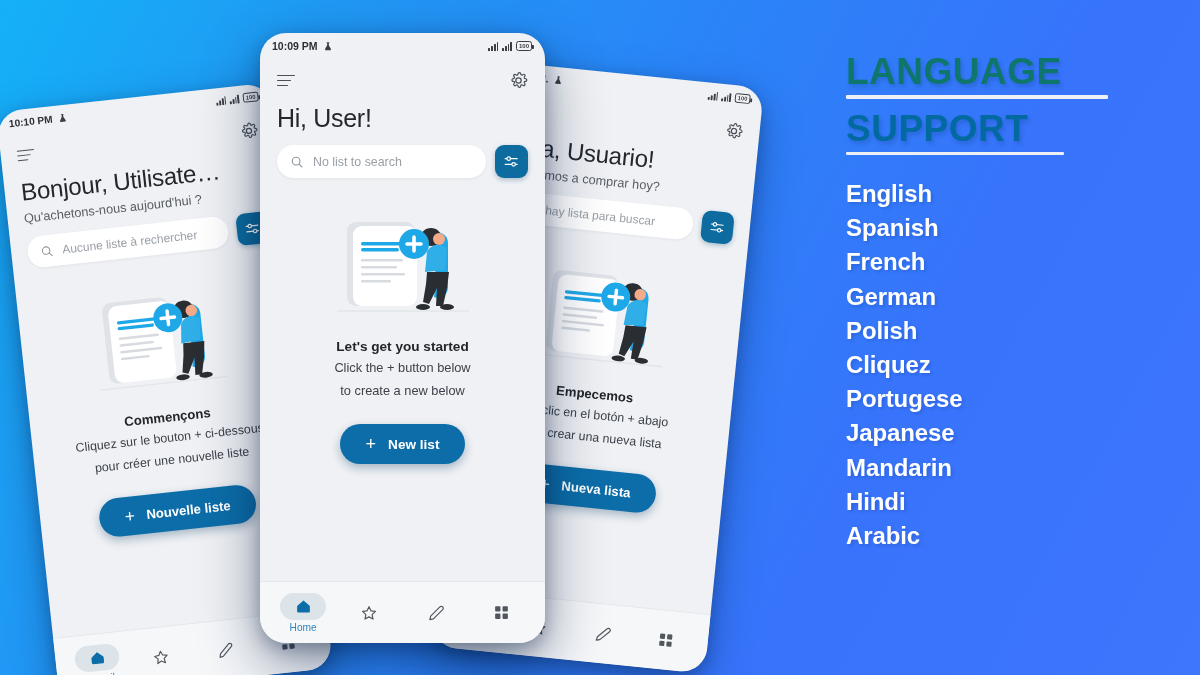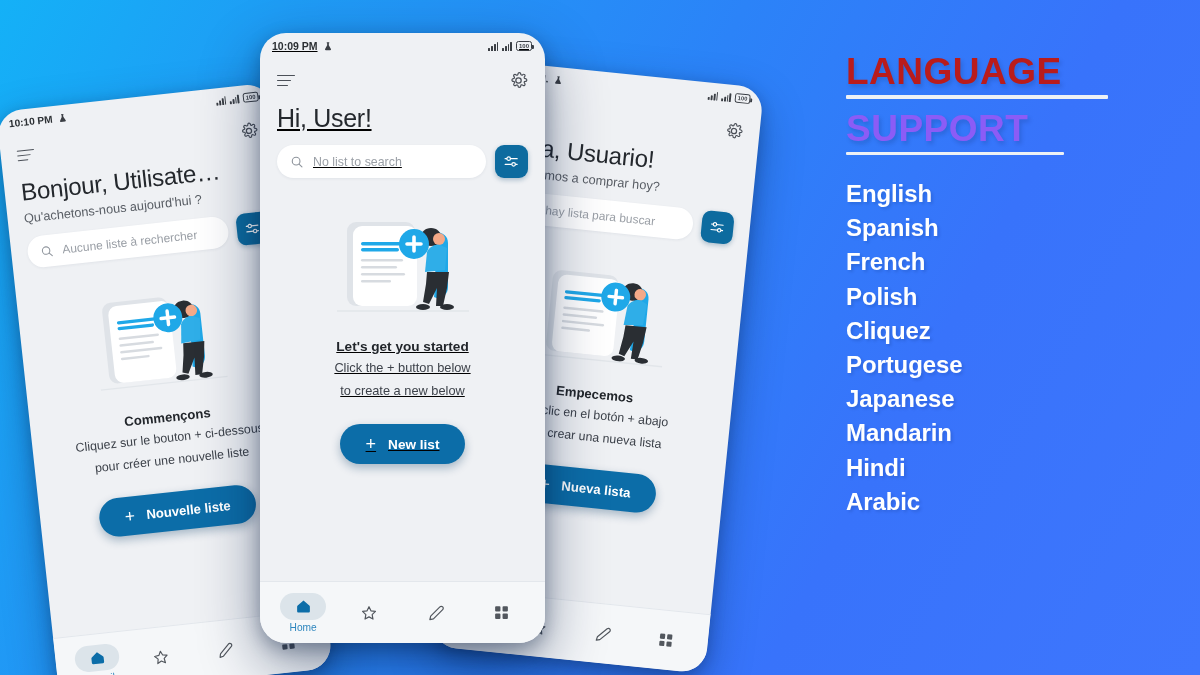--- a/index.html
+++ b/index.html
@@ -14,21 +14,21 @@
   .phone{
     position:absolute;
     width:285px; height:610px;
     background:#EFF1F4;
     border-radius:26px;
     overflow:hidden;
     box-shadow:0 18px 45px rgba(0,30,70,.38), 0 4px 14px rgba(0,25,60,.25);
   }
   .phone.left{ left:22px; top:85px; transform:rotate(-6.2deg) scale(.965); transform-origin:50% 50%; z-index:1;}
   .phone.right{ left:455px; top:62px; transform:rotate(5.8deg) scale(.965); transform-origin:50% 50%; z-index:1;}
-  .phone.center{ left:260px; top:33px; z-index:3; box-shadow:0 22px 60px rgba(0,25,65,.45), 0 6px 18px rgba(0,20,50,.3);text-decoration:underline;}
+  .phone.center{ left:260px; top:33px; z-index:3; box-shadow:0 22px 60px rgba(0,25,65,.45), 0 6px 18px rgba(0,20,50,.3);}
 
   
   .statusbar{
     height:26px; display:flex; align-items:center; justify-content:space-between;
     padding:0 13px 0 12px; font-size:10.5px; font-weight:bold; color:#2B2F33;
   }
   .sb-left{ display:flex; align-items:center; gap:5px; }
   .sb-right{ display:flex; align-items:center; gap:4px; }
   .bars{ display:inline-flex; align-items:flex-end; gap:1px; height:9px; }
   .bars i{ display:block; width:1.7px; background:#3A3E44; border-radius:.5px; }
@@ -83,23 +83,23 @@
   }
   .navitem{ display:flex; flex-direction:column; align-items:center; gap:2px; width:58px; }
   .navpill{
     width:46px; height:27px; border-radius:14px; display:flex; align-items:center; justify-content:center;
   }
   .navitem.active .navpill{ background:#DCE4EA; }
   .navlabel{ font-size:10.2px; color:#2E86BE; }
 
   
   .panel{ position:absolute; left:846px; top:52px; width:330px; }
-  .ttl{ font-size:37px; font-weight:bold; color:#b91c1c; letter-spacing:.5px; line-height:1.08;
+  .ttl{ font-size:37px; font-weight:bold; color:#0f766e; letter-spacing:.5px; line-height:1.08;
         text-shadow:2px 3px 4px rgba(0,30,80,.18); }
-  .ttl.two{ color:#8b5cf6; }
+  .ttl.two{ color:#0369a1; }
   .rule{ height:3.6px; background:#EDF1F5; margin-top:3px; border-radius:1px; }
   .rule.r1{ width:262px; }
   .rule.r2{ width:218px; }
   .gap{ height:10px; }
   .langs{ margin-top:22px; }
   .lang{ font-size:24px; font-weight:bold; color:#FFFFFF; line-height:1.425; letter-spacing:-.1px;
          text-shadow:2px 2px 3px rgba(0,30,80,.16); }
 </style>
 </head>
 <body>
@@ -479,20 +479,21 @@
   <div class="ttl">LANGUAGE</div>
   <div class="rule r1"></div>
   <div class="gap"></div>
   <div class="ttl two">SUPPORT</div>
   <div class="rule r2"></div>
 
   <div class="langs">
     <div class="lang">English</div>
     <div class="lang">Spanish</div>
     <div class="lang">French</div>
+    <div class="lang">German</div>
     <div class="lang">Polish</div>
     <div class="lang">Cliquez</div>
     <div class="lang">Portugese</div>
     <div class="lang">Japanese</div>
     <div class="lang">Mandarin</div>
     <div class="lang">Hindi</div>
     <div class="lang">Arabic</div>
   </div>
 </div>
 

